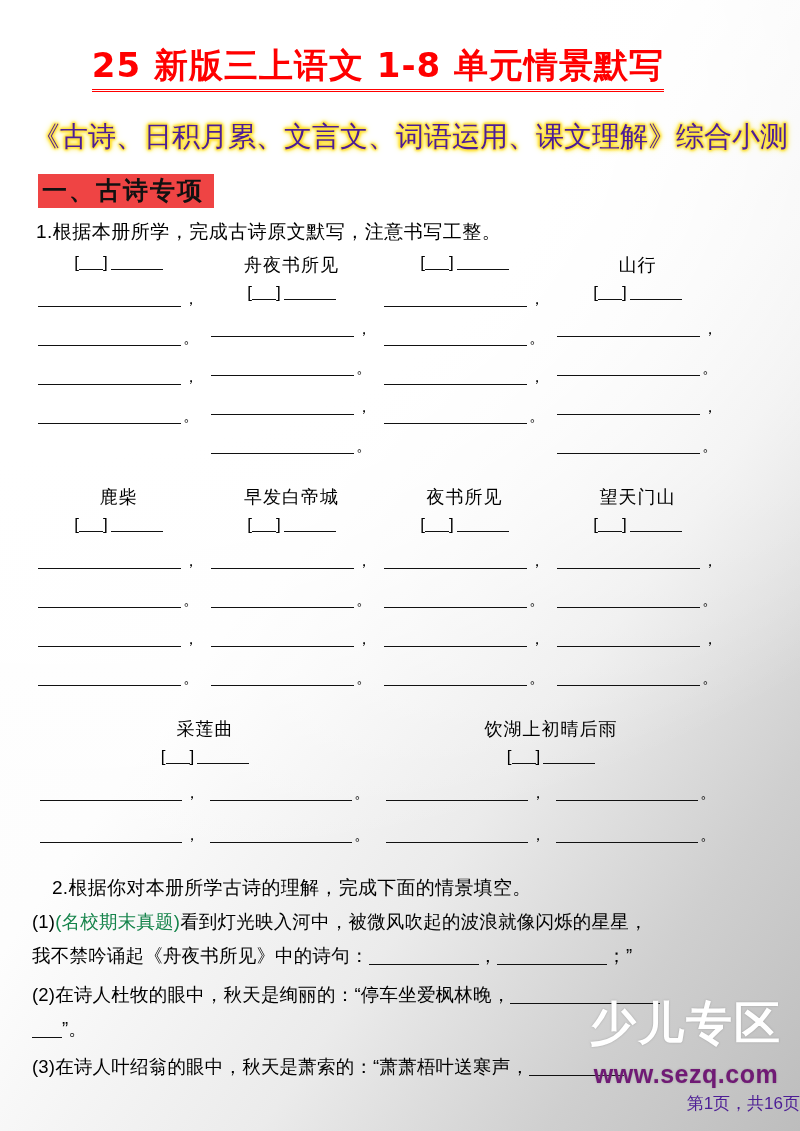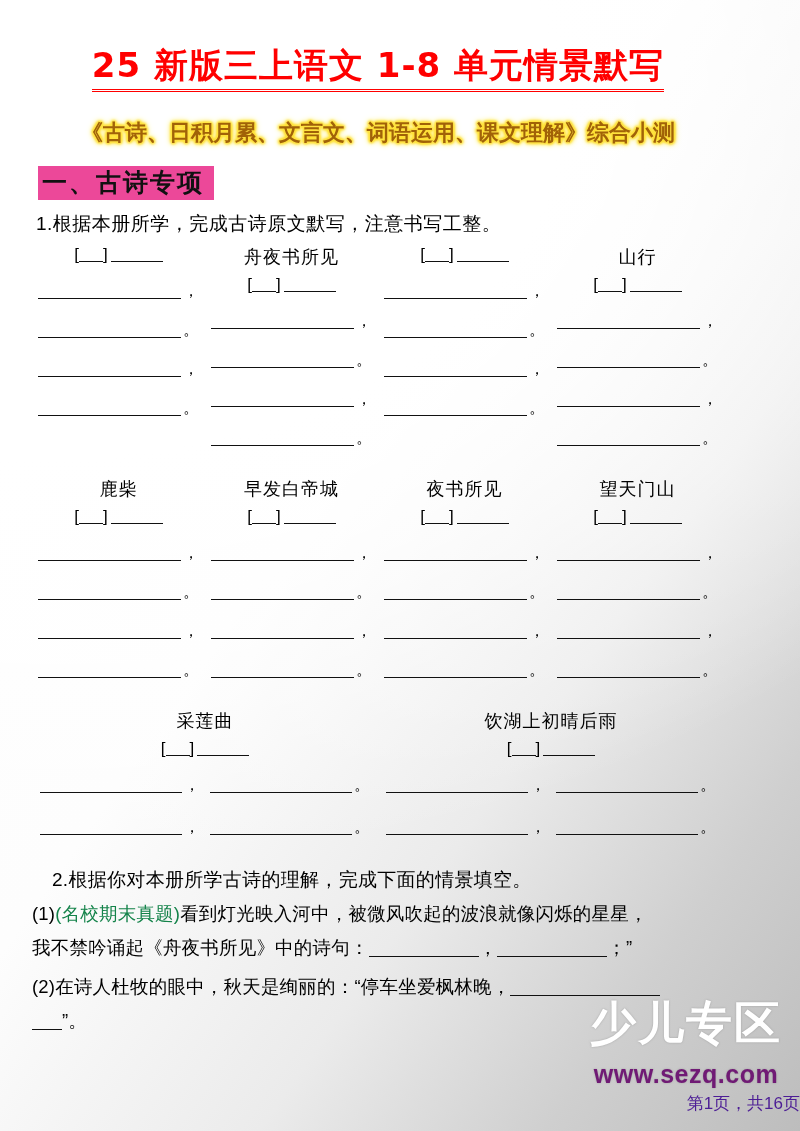--- a/index.html
+++ b/index.html
@@ -59,37 +59,37 @@
     padding-bottom: 4px;
     border-bottom: 3px double #FF0000;
     white-space: nowrap;
   }
 
   
   .subtitle {
     text-align: center;
     margin-top: 26px;
     font-family: "DejaVu Serif", serif;
-    font-weight: 700;
-    font-size: 22px;
-    color: #a16207;
+    font-weight: 400;
+    font-size: 28px;
+    color: #4c1d95;
     white-space: nowrap;
     text-shadow:
       0 0 1px #ffe34d, 0 0 2px #ffe34d, 0 0 3px #ffe34d,
       0 0 5px #ffdd00, 0 0 7px #ffdd00, 1px 0 3px #ffe34d,
       -1px 0 3px #ffe34d, 0 1px 3px #ffe34d, 0 -1px 3px #ffe34d;
   }
 
   
   .section-header {
     margin-top: 18px;
     margin-left: 6px;
   }
   .section-header span {
-    background: #ec4899;
+    background: #ef4444;
     font-family: "DejaVu Serif", serif;
     font-size: 25px;
     font-weight: 700;
     color: #111;
     padding: 2px 10px 3px 4px;
     letter-spacing: 2px;
   }
 
   .q-line {
     font-size: 19px;
@@ -504,20 +504,23 @@
   <div class="fill-item">
     <span>(1)</span><span class="green">(名校期末真题)</span><span>看到灯光映入河中，被微风吹起的波浪就像闪烁的星星，</span><br>
     <span>我不禁吟诵起《舟夜书所见》中的诗句：</span><span class="ib-blank w110"></span><span>，</span><span class="ib-blank w110"></span><span>；”</span>
   </div>
 
   <div class="fill-item">
     <span>(2)</span><span>在诗人杜牧的眼中，秋天是绚丽的：“停车坐爱枫林晚，</span><span class="ib-blank w150"></span><br>
     <span class="ib-blank w30"></span><span>”。</span>
   </div>
 
+  <div class="fill-item">
+    <span>(3)</span><span>在诗人叶绍翁的眼中，秋天是萧索的：“萧萧梧叶送寒声，</span><span class="ib-blank w95"></span>
+  </div>
 
 </div>
 
 <div class="watermark">
   <div class="wm-cn">少儿专区</div>
   <div class="wm-url">www.sezq.com</div>
 </div>
 
 <div class="footer">第1页，共16页</div>
 

